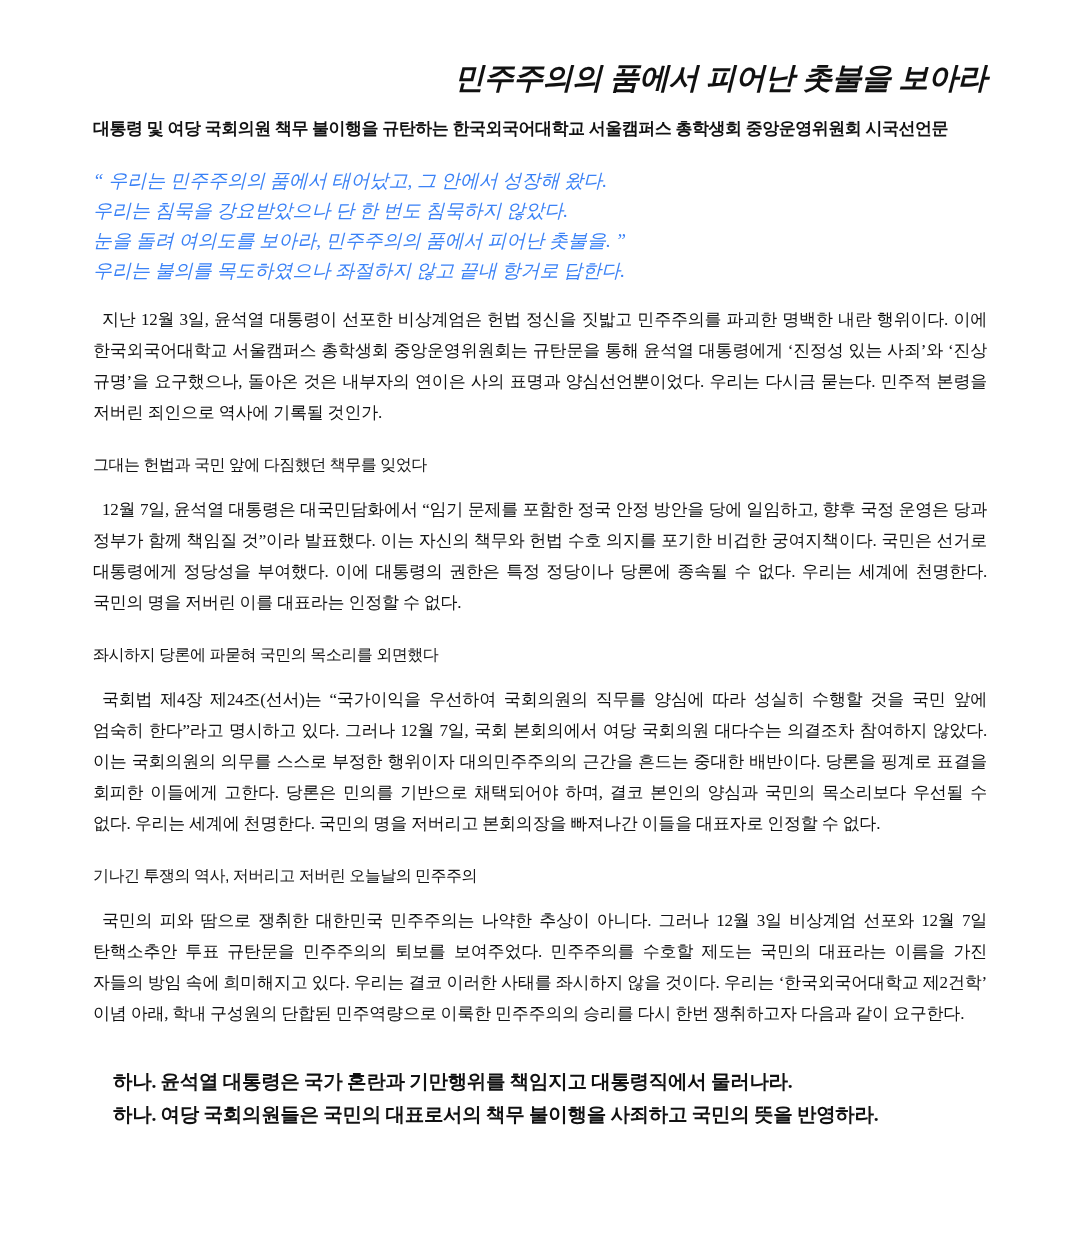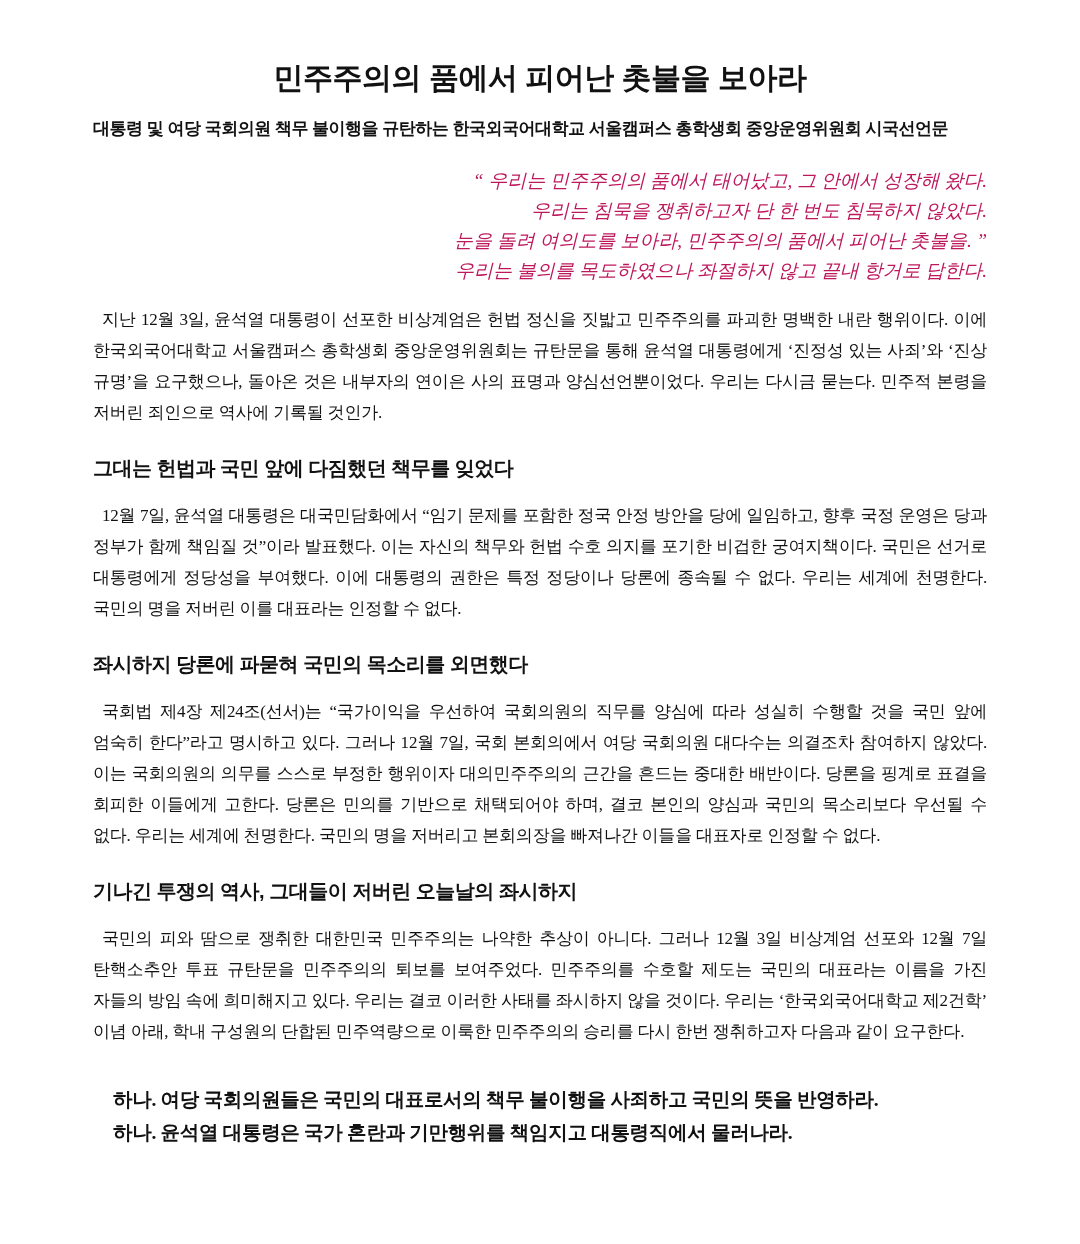--- a/index.html
+++ b/index.html
@@ -14,57 +14,58 @@
     margin: 0 auto;
     background: #ffffff;
     box-sizing: border-box;
     padding: 58px 93px 0 93px;
     font-family: "Liberation Serif", "DejaVu Serif", serif;
     color: #111111;
     overflow: hidden;
   }
   .doc-title {
     margin: 0;
-    text-align: center;
+    text-align: right;
     font-size: 30px;
     font-weight: 700;
     letter-spacing: -0.5px;
     font-family: "Liberation Sans", "DejaVu Sans", sans-serif;
     color: #111111;
+    font-style: italic;
   }
   .doc-subtitle {
     margin: 18px 0 0 0;
     font-size: 17px;
     font-weight: 700;
     letter-spacing: -0.5px;
     font-family: "Liberation Sans", "DejaVu Sans", sans-serif;
     color: #111111;
   }
   .epigraph {
     margin: 26px auto 0 auto;
-    text-align: right;
+    text-align: left;
     font-style: italic;
     font-size: 19px;
     line-height: 30px;
-    color: #be185d;
+    color: #3b82f6;
   }
   .body-paragraph {
     margin: 18px 0 0 0;
     font-size: 17px;
     line-height: 31px;
     text-align: justify;
     text-indent: 9px;
     letter-spacing: -0.2px;
     word-break: keep-all;
     color: #111111;
   }
   .section-heading {
     margin: 27px 0 0 0;
-    font-size: 20px;
-    font-weight: 700;
+    font-size: 16px;
+    font-weight: 400;
     letter-spacing: -0.5px;
     font-family: "Liberation Sans", "DejaVu Sans", sans-serif;
     color: #111111;
   }
   .demands {
     margin: 36px 0 0 0;
     padding-left: 20px;
   }
   .demand-line {
     font-size: 19.5px;
@@ -79,34 +80,34 @@
 <body>
 
 <div class="page">
 
   <h1 class="doc-title">민주주의의 품에서 피어난 촛불을 보아라</h1>
 
   <p class="doc-subtitle">대통령 및 여당 국회의원 책무 불이행을 규탄하는 한국외국어대학교 서울캠퍼스 총학생회 중앙운영위원회 시국선언문</p>
 
   <div class="epigraph">
     <div>“ 우리는 민주주의의 품에서 태어났고, 그 안에서 성장해 왔다.</div>
-    <div>우리는 침묵을 쟁취하고자 단 한 번도 침묵하지 않았다.</div>
+    <div>우리는 침묵을 강요받았으나 단 한 번도 침묵하지 않았다.</div>
     <div>눈을 돌려 여의도를 보아라, 민주주의의 품에서 피어난 촛불을. ”</div>
     <div>우리는 불의를 목도하였으나 좌절하지 않고 끝내 항거로 답한다.</div>
   </div>
 
   <p class="body-paragraph">지난 12월 3일, 윤석열 대통령이 선포한 비상계엄은 헌법 정신을 짓밟고 민주주의를 파괴한 명백한 내란 행위이다. 이에 한국외국어대학교 서울캠퍼스 총학생회 중앙운영위원회는 규탄문을 통해 윤석열 대통령에게 ‘진정성 있는 사죄’와 ‘진상 규명’을 요구했으나, 돌아온 것은 내부자의 연이은 사의 표명과 양심선언뿐이었다. 우리는 다시금 묻는다. 민주적 본령을 저버린 죄인으로 역사에 기록될 것인가.</p>
 
   <h2 class="section-heading">그대는 헌법과 국민 앞에 다짐했던 책무를 잊었다</h2>
   <p class="body-paragraph">12월 7일, 윤석열 대통령은 대국민담화에서 “임기 문제를 포함한 정국 안정 방안을 당에 일임하고, 향후 국정 운영은 당과 정부가 함께 책임질 것”이라 발표했다. 이는 자신의 책무와 헌법 수호 의지를 포기한 비겁한 궁여지책이다. 국민은 선거로 대통령에게 정당성을 부여했다. 이에 대통령의 권한은 특정 정당이나 당론에 종속될 수 없다. 우리는 세계에 천명한다. 국민의 명을 저버린 이를 대표라는 인정할 수 없다.</p>
 
   <h2 class="section-heading">좌시하지 당론에 파묻혀 국민의 목소리를 외면했다</h2>
   <p class="body-paragraph">국회법 제4장 제24조(선서)는 “국가이익을 우선하여 국회의원의 직무를 양심에 따라 성실히 수행할 것을 국민 앞에 엄숙히 한다”라고 명시하고 있다. 그러나 12월 7일, 국회 본회의에서 여당 국회의원 대다수는 의결조차 참여하지 않았다. 이는 국회의원의 의무를 스스로 부정한 행위이자 대의민주주의의 근간을 흔드는 중대한 배반이다. 당론을 핑계로 표결을 회피한 이들에게 고한다. 당론은 민의를 기반으로 채택되어야 하며, 결코 본인의 양심과 국민의 목소리보다 우선될 수 없다. 우리는 세계에 천명한다. 국민의 명을 저버리고 본회의장을 빠져나간 이들을 대표자로 인정할 수 없다.</p>
 
-  <h2 class="section-heading">기나긴 투쟁의 역사, 그대들이 저버린 오늘날의 좌시하지</h2>
+  <h2 class="section-heading">기나긴 투쟁의 역사, 저버리고 저버린 오늘날의 민주주의</h2>
   <p class="body-paragraph">국민의 피와 땀으로 쟁취한 대한민국 민주주의는 나약한 추상이 아니다. 그러나 12월 3일 비상계엄 선포와 12월 7일 탄핵소추안 투표 규탄문을 민주주의의 퇴보를 보여주었다. 민주주의를 수호할 제도는 국민의 대표라는 이름을 가진 자들의 방임 속에 희미해지고 있다. 우리는 결코 이러한 사태를 좌시하지 않을 것이다. 우리는 ‘한국외국어대학교 제2건학’ 이념 아래, 학내 구성원의 단합된 민주역량으로 이룩한 민주주의의 승리를 다시 한번 쟁취하고자 다음과 같이 요구한다.</p>
 
   <div class="demands">
+    <div class="demand-line">하나. 윤석열 대통령은 국가 혼란과 기만행위를 책임지고 대통령직에서 물러나라.</div>
     <div class="demand-line">하나. 여당 국회의원들은 국민의 대표로서의 책무 불이행을 사죄하고 국민의 뜻을 반영하라.</div>
-    <div class="demand-line">하나. 윤석열 대통령은 국가 혼란과 기만행위를 책임지고 대통령직에서 물러나라.</div>
   </div>
 
 </div>
 
 </body></html>

